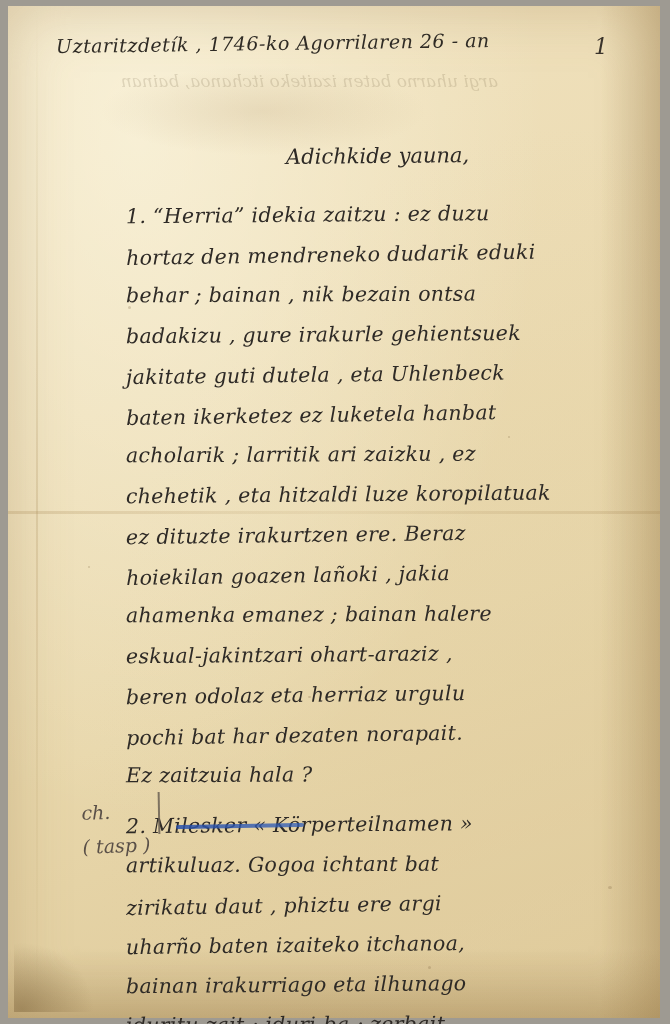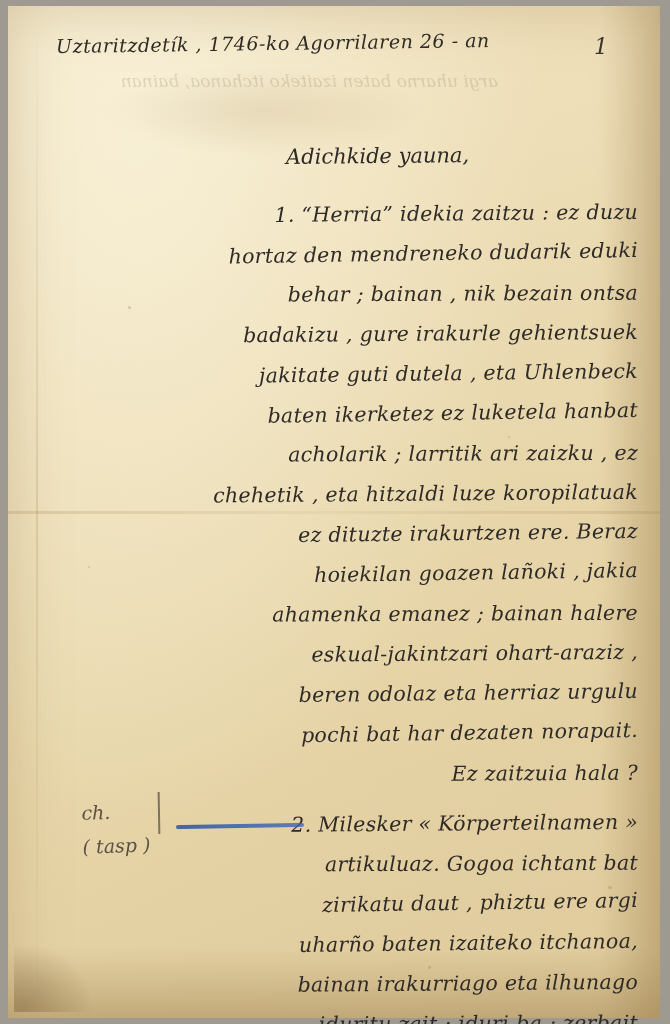--- a/index.html
+++ b/index.html
@@ -120,21 +120,21 @@
     white-space: nowrap;
   }
 
   #body {
     position: absolute;
     left: 118px;
     top: 188px;
     width: 512px;
   }
 
-  .para { margin: 0 0 10px 0; text-align: right; }
+  .para { margin: 0 0 10px 0; }
 
   .line {
     font-size: 20.5px;
     line-height: 40px;
     white-space: nowrap;
     color: #2e2a26;
     letter-spacing: 0.3px;
   }
   .line.t1 { transform: rotate(-0.5deg); }
   .line.t2 { transform: rotate(-0.9deg); }

